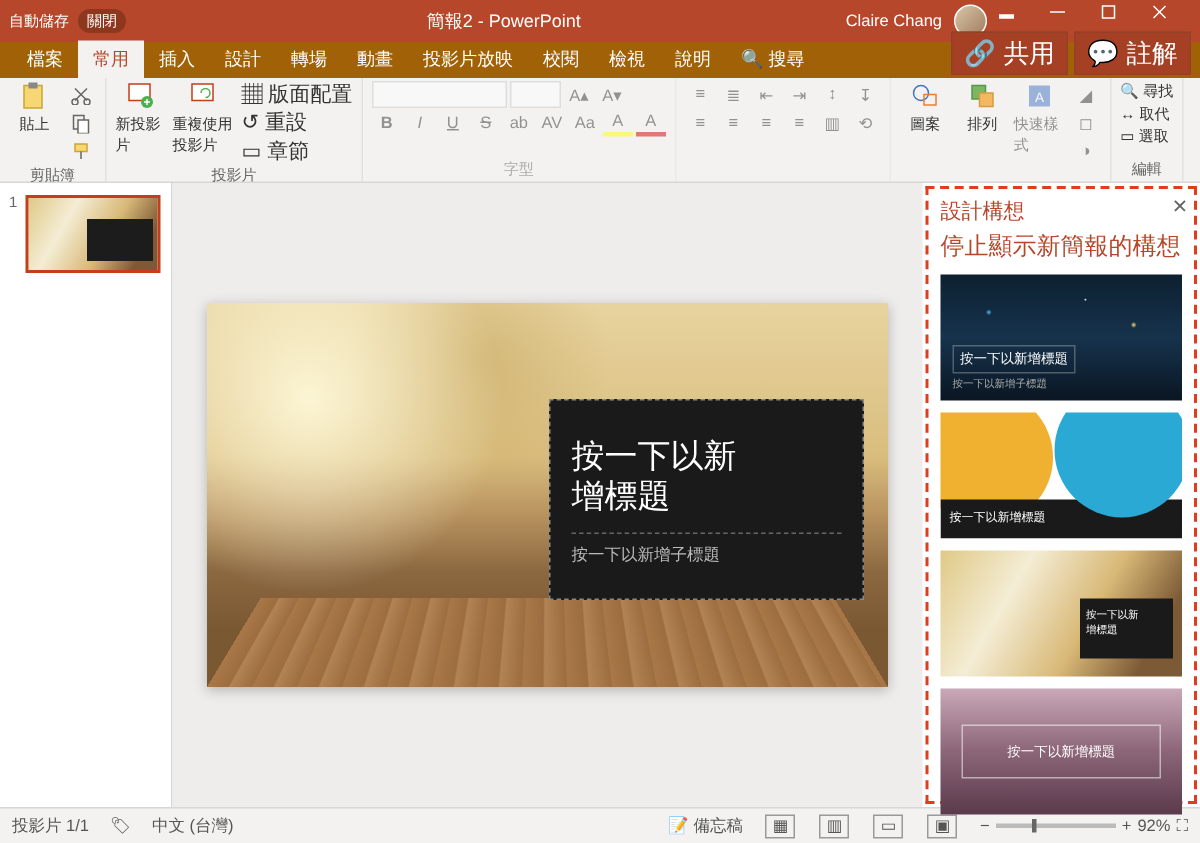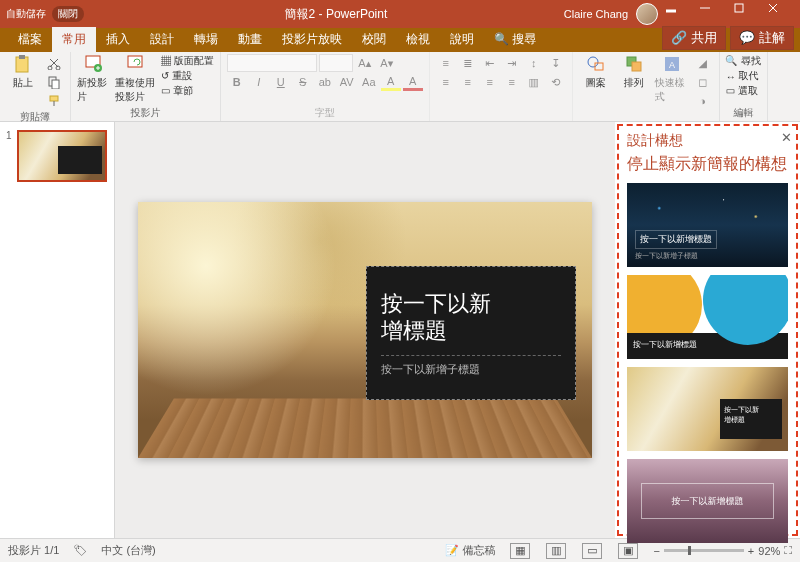--- a/index.html
+++ b/index.html
@@ -14,21 +14,21 @@
 .user-area { display:flex; gap:8px; align-items:center; }
 .avatar { width:22px; height:22px; border-radius:50%; background:linear-gradient(135deg,#d9c4a8,#a07d5e); border:1px solid #fff; }
 .win-btn { width:26px; height:22px; cursor:pointer; position:relative; }
 .win-btn svg { width:10px; height:10px; stroke:#fff; fill:none; }
 
 
 .tabs { height:24px; background:#a16207; display:flex; align-items:flex-end; padding-left:8px; }
 .tab { padding:4px 10px; color:#fff; font-size:12px; cursor:pointer; }
 .tab.active { background:#f3f2f1; color:#b7472a; }
 .tabs-right { margin-left:auto; display:flex; gap:4px; padding-right:6px; padding-bottom:2px; }
-.share-btn { background:#a54025; color:#fff; padding:2px 8px; font-size:13px; border:1px solid #944028; }
+.share-btn { background:#a54025; color:#fff; padding:2px 8px; font-size:17px; border:1px solid #944028; }
 
 
 .ribbon { height:70px; background:#f3f2f1; border-bottom:1px solid #d6d6d6; display:flex; }
 .group { border-right:1px solid #e1e1e1; padding:2px 6px 0 6px; display:flex; flex-direction:column; position:relative; }
 .group-label { font-size:10px; text-align:center; color:#666; padding-bottom:1px; }
 .group-body { flex:1; display:flex; gap:4px; align-items:flex-start; }
 .rbtn { display:flex; flex-direction:column; align-items:center; width:34px; font-size:10px; color:#333; cursor:pointer; }
 .rbtn .ic { width:20px; height:20px; margin-bottom:2px; }
 .rbtn-sm { width:20px; height:18px; display:flex; align-items:center; justify-content:center; cursor:pointer; }
 .rbtn-sm svg { width:14px; height:14px; }
@@ -211,21 +211,21 @@
           </svg>
         <span>新投影片</span>
       </div>
       <div class="rbtn" style="width:42px">
         <svg class="ic" viewBox="0 0 20 20">
             <rect x="2" y="2" width="14" height="11" fill="#fff" stroke="#c43e1c"></rect>
             <path d="M8 8 A3 3 0 1 1 11 11" stroke="#4caf50" fill="none"></path>
           </svg>
         <span>重複使用投影片</span>
       </div>
-      <div class="stack" style="font-size:10px">
+      <div class="stack" style="font-size:14px">
         <div style="cursor:pointer">▦ <span>版面配置</span></div>
         <div style="cursor:pointer">↺ <span>重設</span></div>
         <div style="cursor:pointer">▭ <span>章節</span></div>
       </div>
     </div>
     <div class="group-label">投影片</div>
   </div>
 
   <div class="group" style="opacity:.5">
     <div class="group-body">

